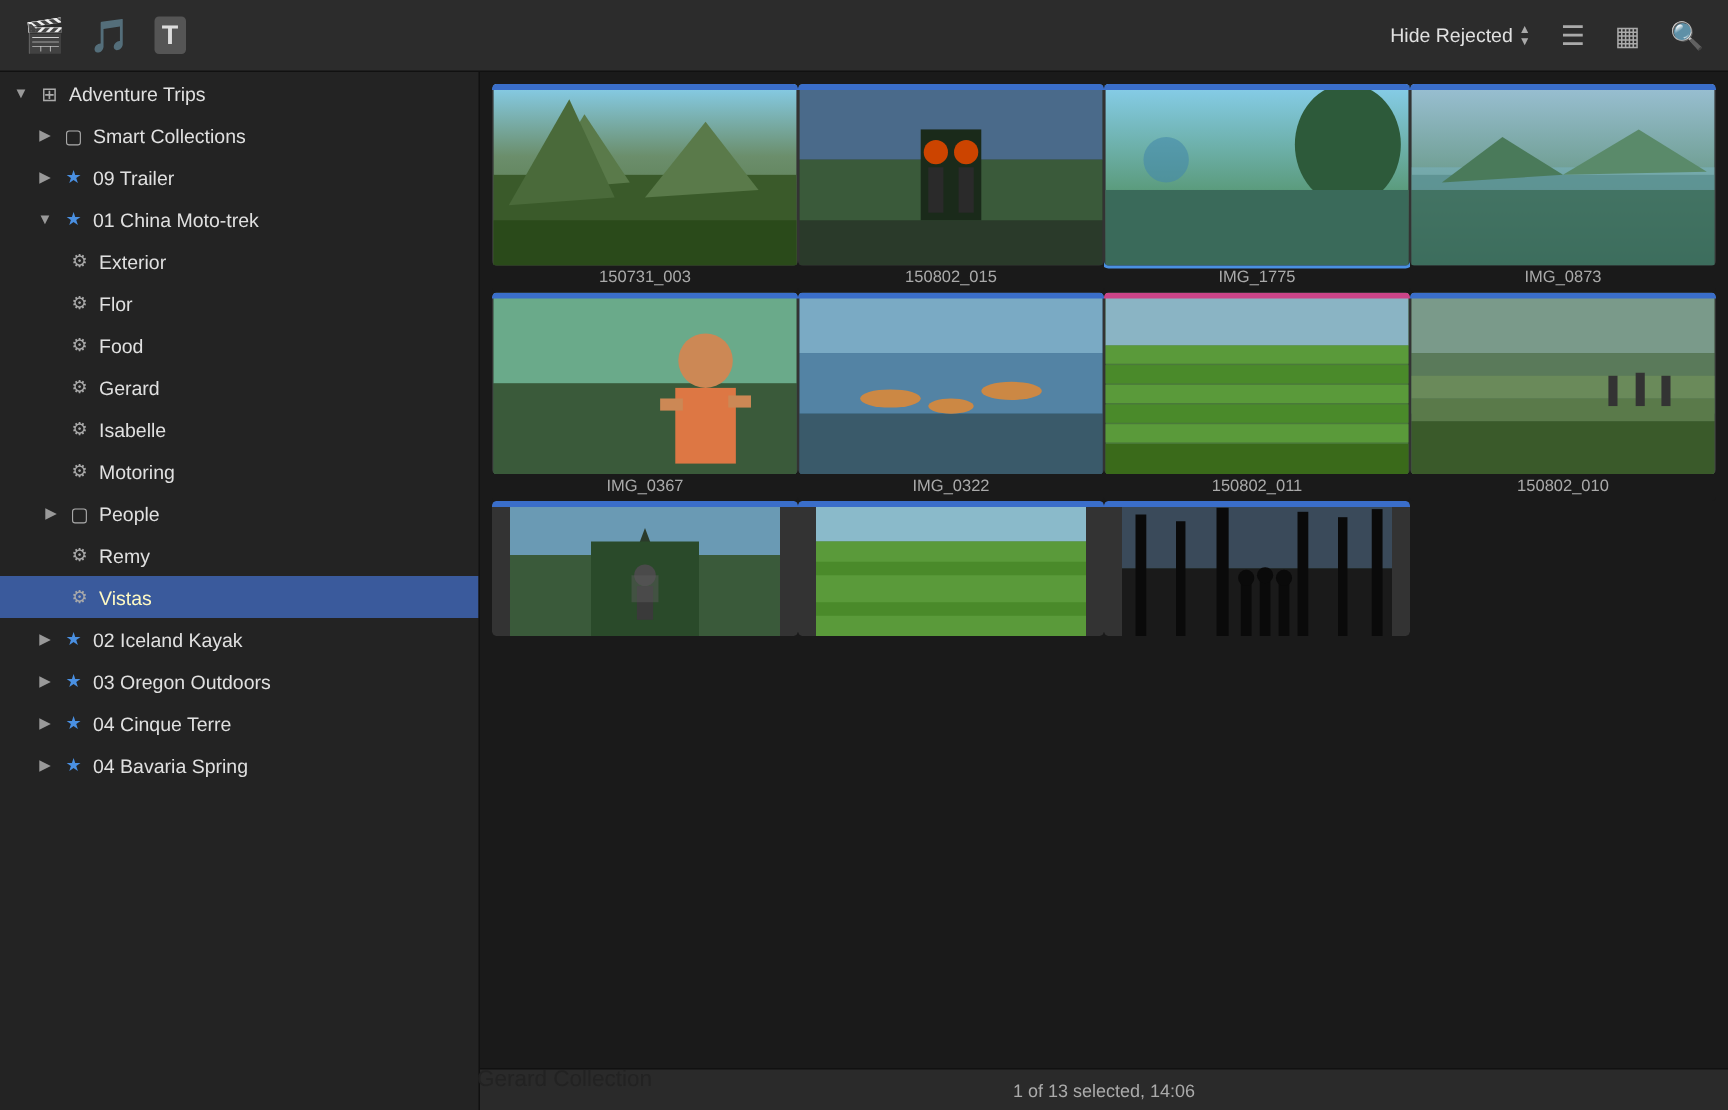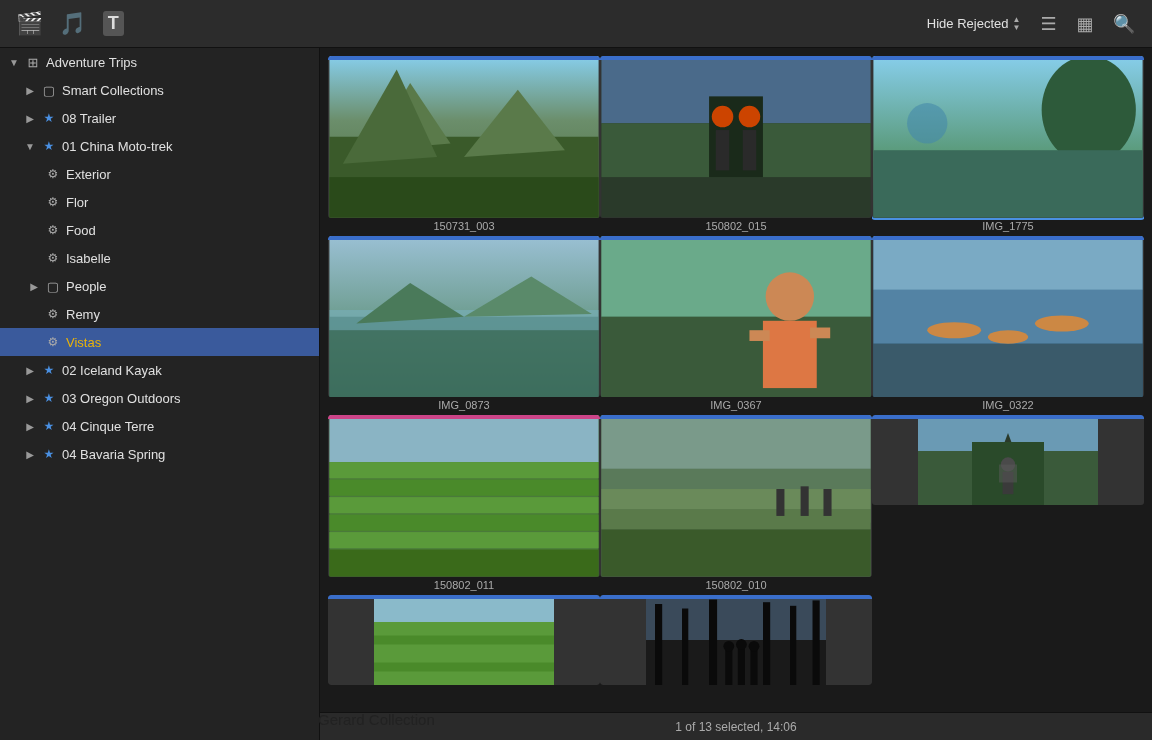--- a/index.html
+++ b/index.html
@@ -106,41 +106,41 @@
       display: flex;
       align-items: center;
       justify-content: center;
       flex-shrink: 0;
       font-size: 13px;
     }
     .item-label {
       color: #e0e0e0;
       font-size: 13px;
     }
-    .sidebar-item.selected .item-label { color: #eab308; }
+    .sidebar-item.selected .item-label { color: #fef9c3; }
 
     
     .grid-icon::before { content: '⊞'; color: #aaa; }
     .star-icon::before { content: '★'; color: #4a90e2; font-size: 12px; }
     .keyword-icon::before { content: '⚙'; color: #aaa; font-size: 12px; }
     .folder-icon::before { content: '▢'; color: #aaa; }
 
     
     .browser {
       flex: 1;
       background: #1a1a1a;
       display: flex;
       flex-direction: column;
       overflow: hidden;
     }
 
     .thumbnail-grid {
       flex: 1;
       display: grid;
-      grid-template-columns: repeat(3, 1fr);
+      grid-template-columns: repeat(4, 1fr);
       gap: 0;
       padding: 8px;
       overflow-y: auto;
       align-content: start;
     }
     .thumbnail-grid::-webkit-scrollbar { width: 6px; }
     .thumbnail-grid::-webkit-scrollbar-thumb { background: #444; border-radius: 3px; }
 
     .thumbnail-item {
       display: flex;
@@ -232,21 +232,21 @@
 
     <div class="sidebar-item level-1">
       <span class="arrow right"></span>
       <span class="item-icon folder-icon"></span>
       <span class="item-label">Smart Collections</span>
     </div>
 
     <div class="sidebar-item level-1">
       <span class="arrow right"></span>
       <span class="item-icon star-icon"></span>
-      <span class="item-label">08 Trailer</span>
+      <span class="item-label">09 Trailer</span>
     </div>
 
     <div class="sidebar-item level-1">
       <span class="arrow down"></span>
       <span class="item-icon star-icon"></span>
       <span class="item-label">01 China Moto-trek</span>
     </div>
 
     <div class="sidebar-item level-2">
       <span class="arrow empty"></span>
@@ -259,27 +259,37 @@
       <span class="item-icon keyword-icon"></span>
       <span class="item-label">Flor</span>
     </div>
 
     <div class="sidebar-item level-2">
       <span class="arrow empty"></span>
       <span class="item-icon keyword-icon"></span>
       <span class="item-label">Food</span>
     </div>
 
+    <div class="sidebar-item level-2">
+      <span class="arrow empty"></span>
+      <span class="item-icon keyword-icon"></span>
+      <span class="item-label">Gerard</span>
+    </div>
 
     <div class="sidebar-item level-2">
       <span class="arrow empty"></span>
       <span class="item-icon keyword-icon"></span>
       <span class="item-label">Isabelle</span>
     </div>
 
+    <div class="sidebar-item level-2">
+      <span class="arrow empty"></span>
+      <span class="item-icon keyword-icon"></span>
+      <span class="item-label">Motoring</span>
+    </div>
 
     <div class="sidebar-item level-2">
       <span class="arrow right"></span>
       <span class="item-icon folder-icon"></span>
       <span class="item-label">People</span>
     </div>
 
     <div class="sidebar-item level-2">
       <span class="arrow empty"></span>
       <span class="item-icon keyword-icon"></span>

